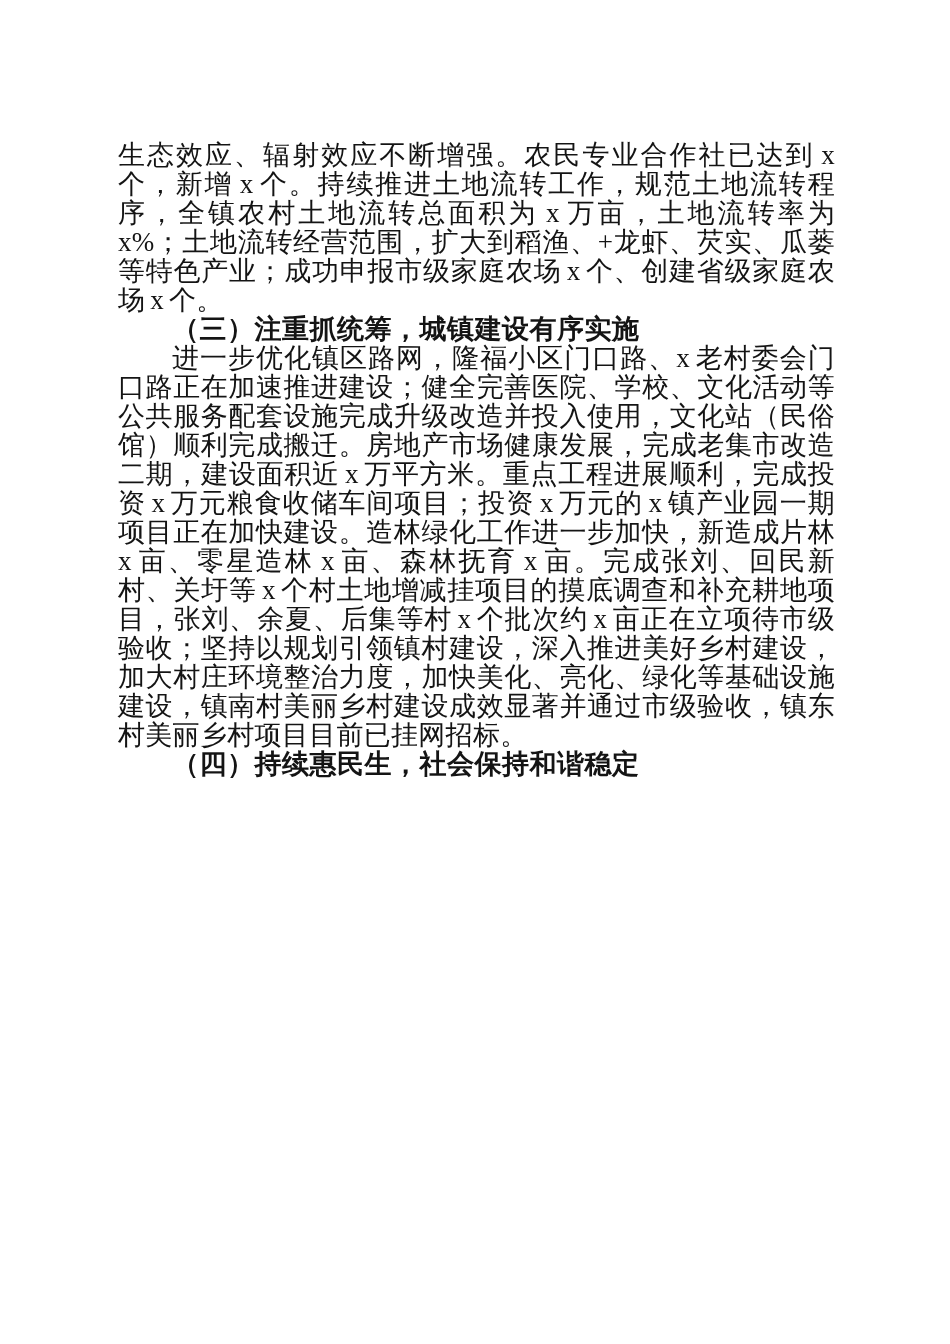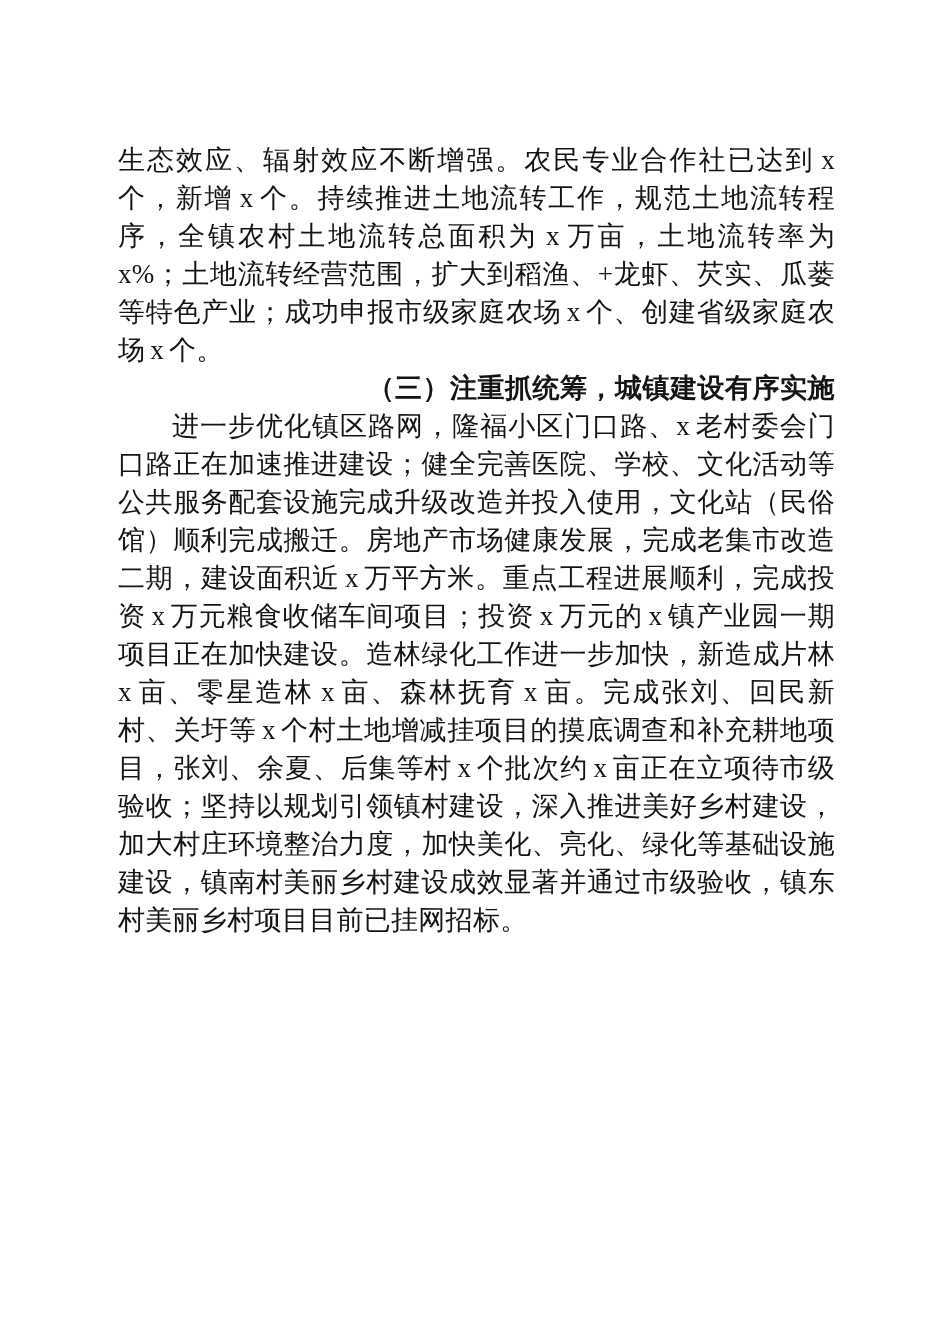--- a/index.html
+++ b/index.html
@@ -25,39 +25,40 @@
   .content {
     position: absolute;
     left: 118px;
     top: 141px;
     width: 717px;
   }
   .para {
     margin: 0;
     padding: 0;
     font-size: 27px;
-    line-height: 38px;
+    line-height: 29px;
     color: #141414;
     text-align: justify;
     text-justify: inter-character;
     letter-spacing: 0.3px;
     word-spacing: -0.08em;
     font-weight: normal;
   }
   .indent {
     text-indent: 54px;
   }
   .heading {
     font-weight: bold;
-    text-align: right;
+    text-align: left;
     letter-spacing: 0.5px;
   }
 </style>
 </head>
 <body>
 
 <div class="page">
   <div class="content">
     <p class="para">生态效应、辐射效应不断增强。农民专业合作社已达到 x 个，新增 x 个。持续推进土地流转工作，规范土地流转程序，全镇农村土地流转总面积为 x 万亩，土地流转率为 x%；土地流转经营范围，扩大到稻渔、+龙虾、芡实、瓜蒌等特色产业；成功申报市级家庭农场 x 个、创建省级家庭农场 x 个。</p>
     <p class="para heading indent">（三）注重抓统筹，城镇建设有序实施</p>
     <p class="para indent">进一步优化镇区路网，隆福小区门口路、x 老村委会门口路正在加速推进建设；健全完善医院、学校、文化活动等公共服务配套设施完成升级改造并投入使用，文化站（民俗馆）顺利完成搬迁。房地产市场健康发展，完成老集市改造二期，建设面积近 x 万平方米。重点工程进展顺利，完成投资 x 万元粮食收储车间项目；投资 x 万元的 x 镇产业园一期项目正在加快建设。造林绿化工作进一步加快，新造成片林 x 亩、零星造林 x 亩、森林抚育 x 亩。完成张刘、回民新村、关圩等 x 个村土地增减挂项目的摸底调查和补充耕地项目，张刘、余夏、后集等村 x 个批次约 x 亩正在立项待市级验收；坚持以规划引领镇村建设，深入推进美好乡村建设，加大村庄环境整治力度，加快美化、亮化、绿化等基础设施建设，镇南村美丽乡村建设成效显著并通过市级验收，镇东村美丽乡村项目目前已挂网招标。</p>
+    <p class="para heading indent">（四）持续惠民生，社会保持和谐稳定</p>
   </div>
 </div>
 
 </body></html>

